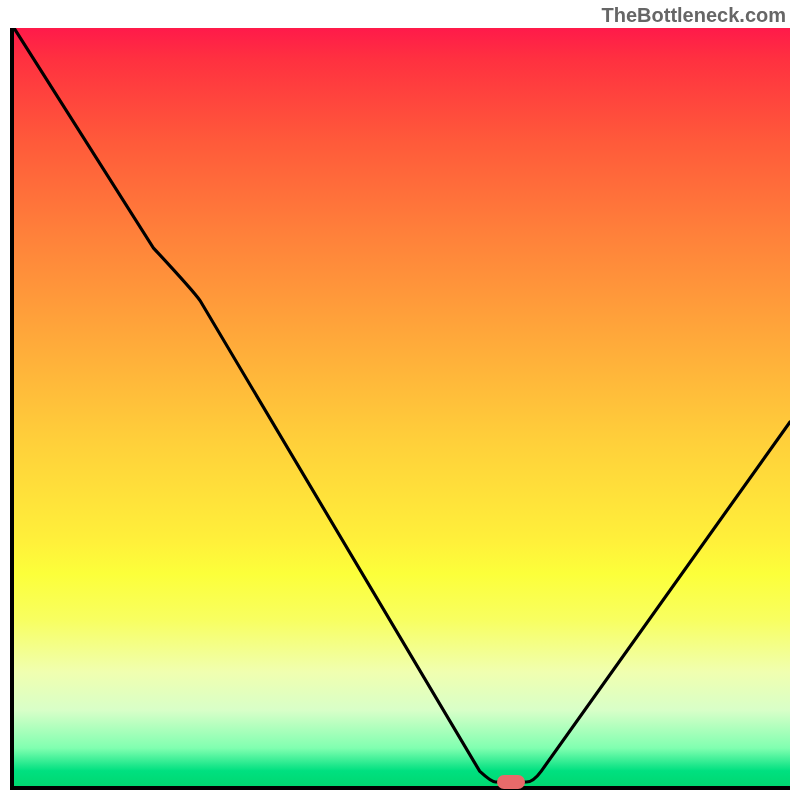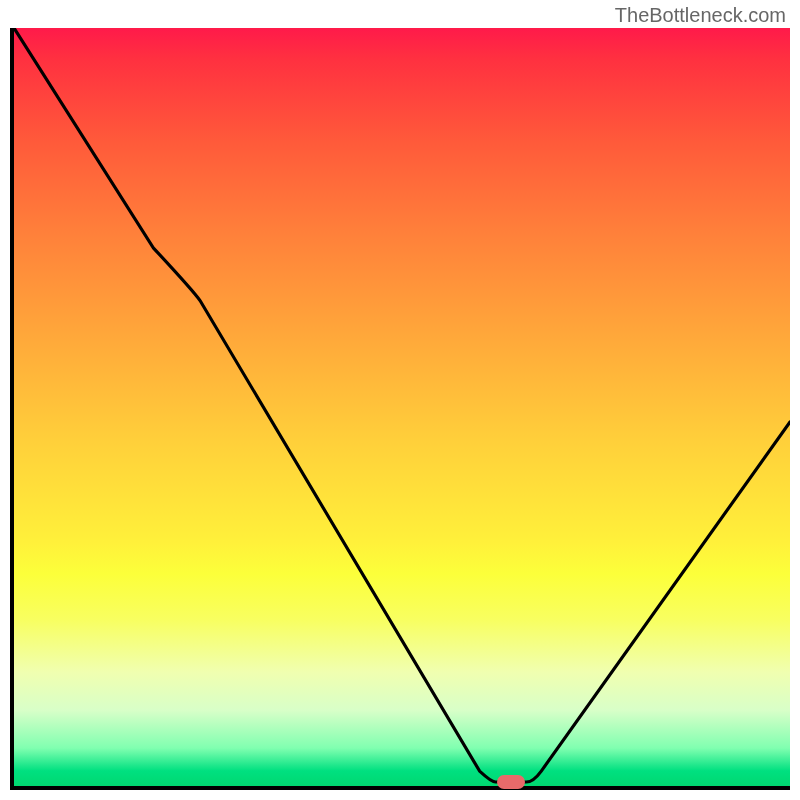--- a/index.html
+++ b/index.html
@@ -8,21 +8,21 @@
     position: relative;
     width: 800px;
     height: 800px;
   }
   .watermark {
     position: absolute;
     top: 4px;
     right: 14px;
     font-family: Arial, sans-serif;
     font-size: 20px;
-    font-weight: 400;
+    font-weight: 700;
     color: #666666;
     z-index: 10;
   }
   .plot-frame {
     position: absolute;
     left: 10px;
     top: 28px;
     width: 780px;
     height: 762px;
     border-left: 4px solid #000;

